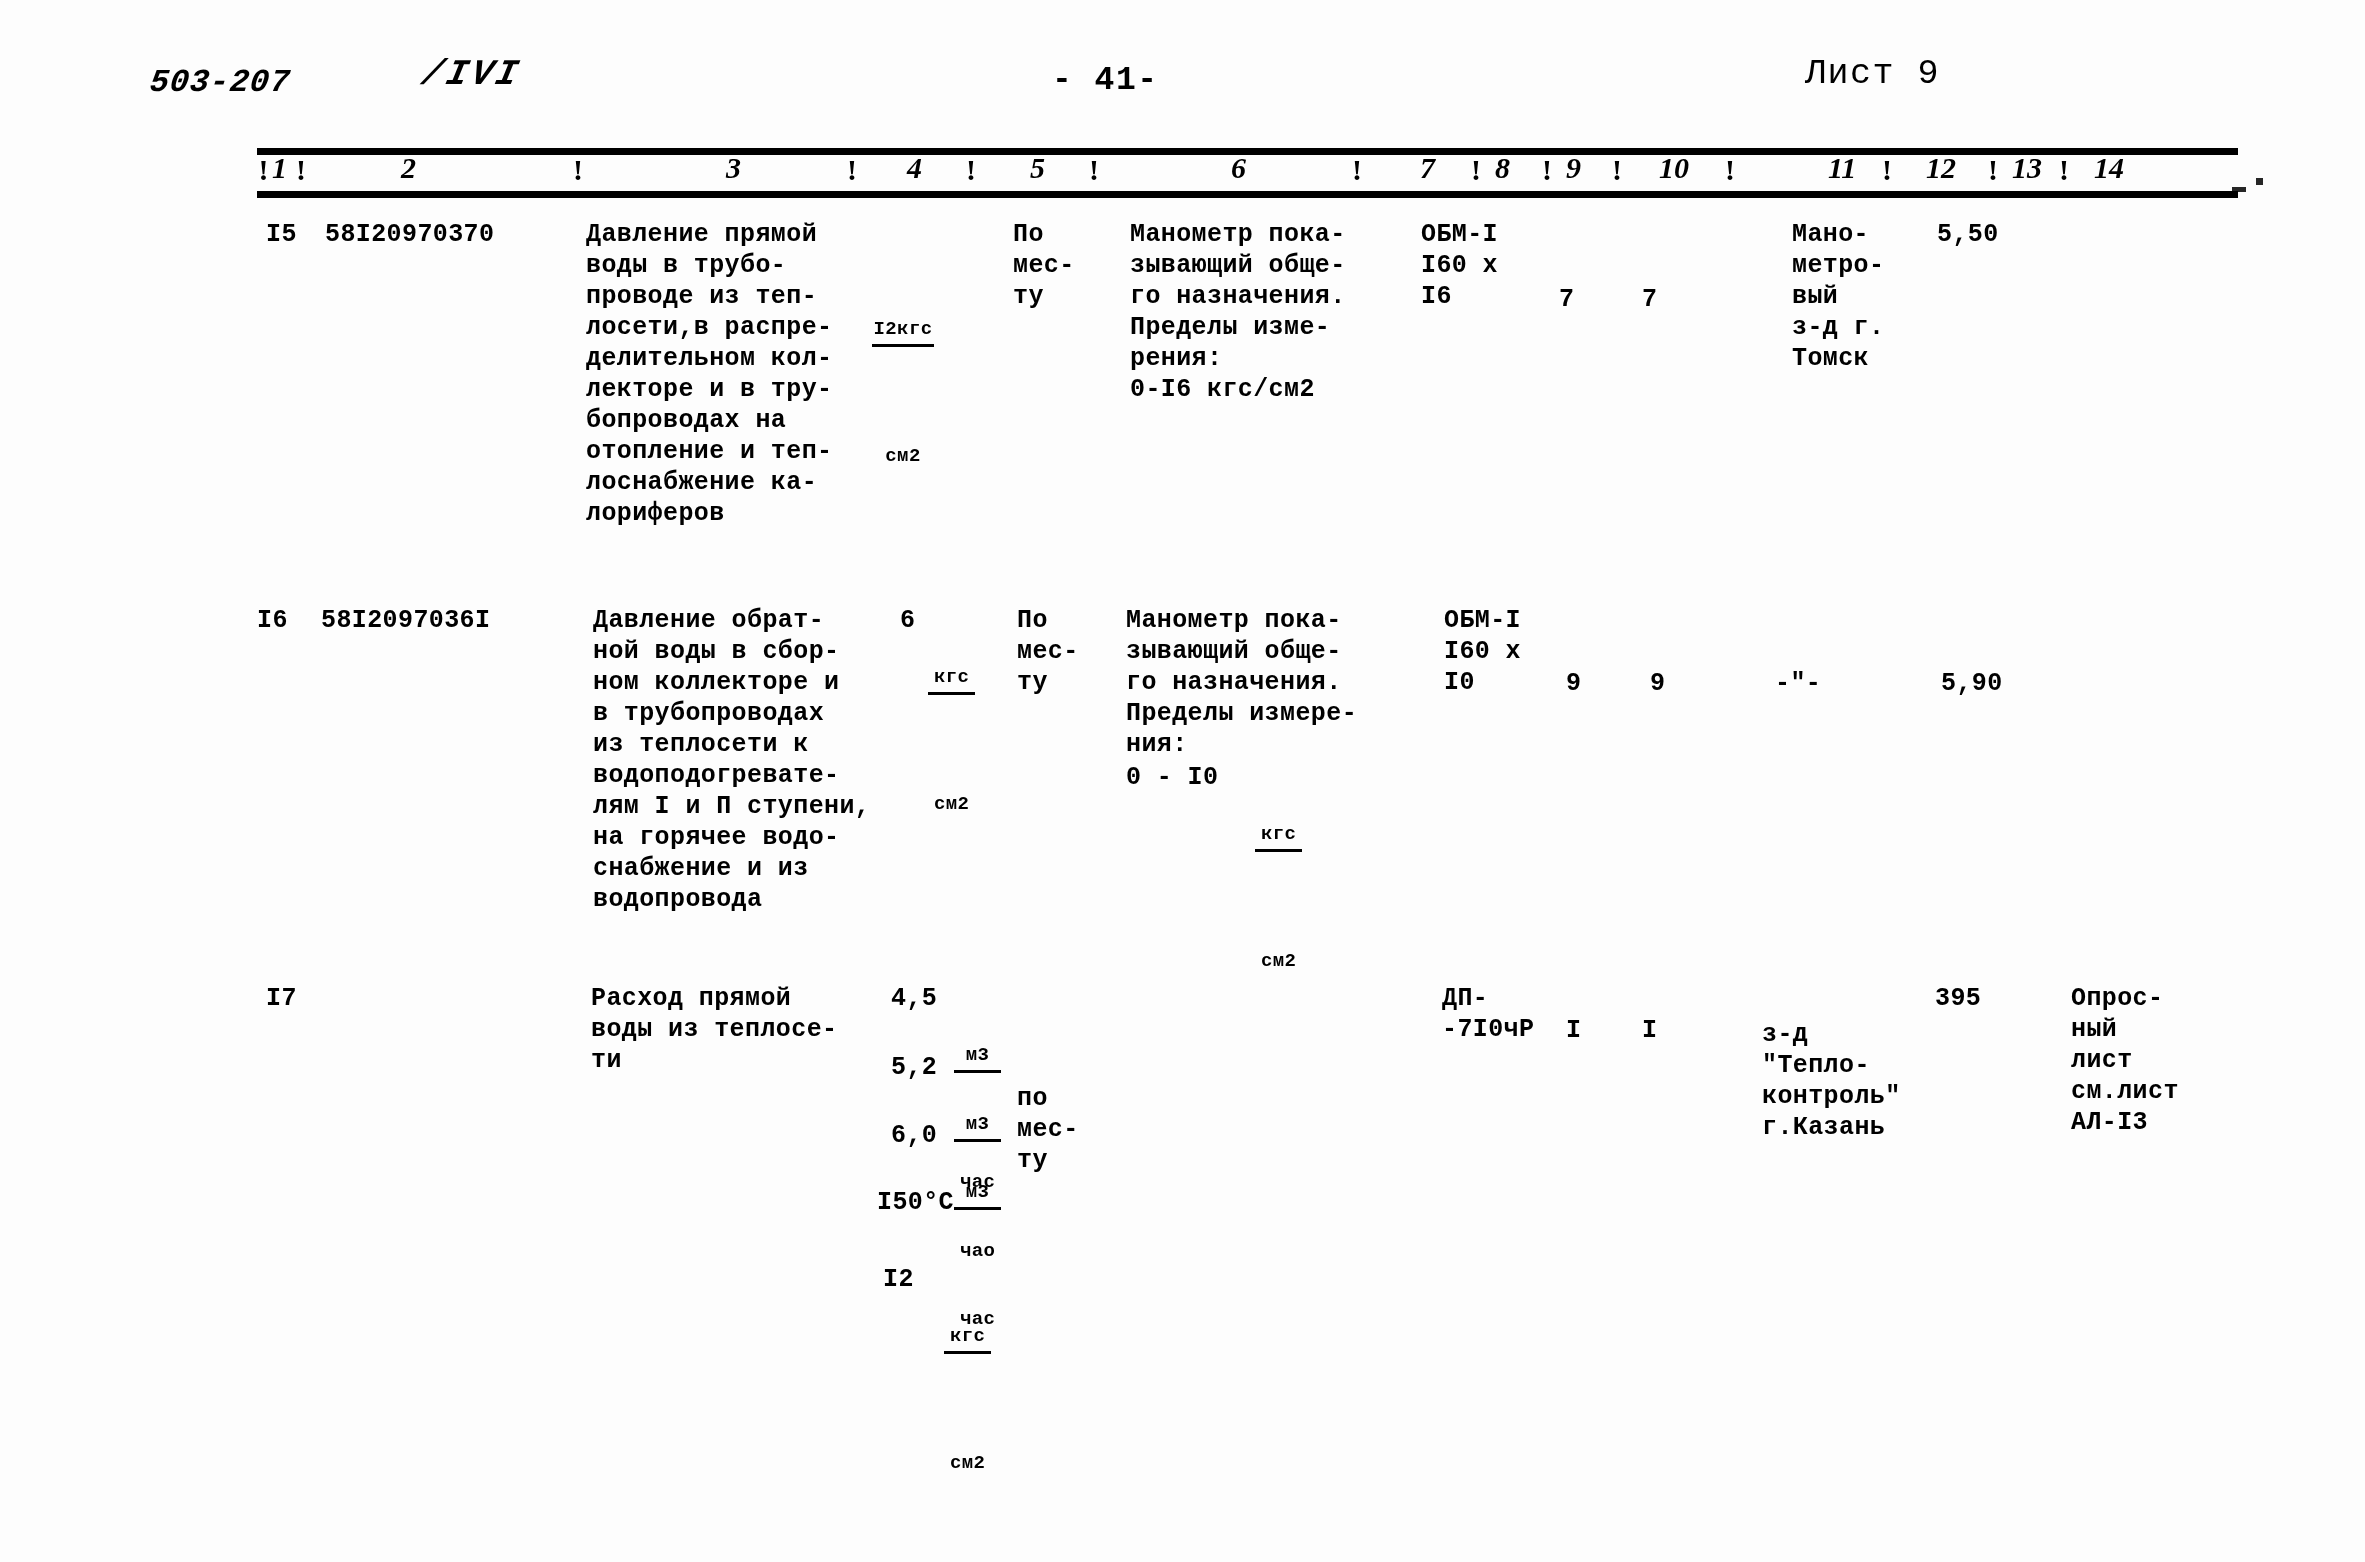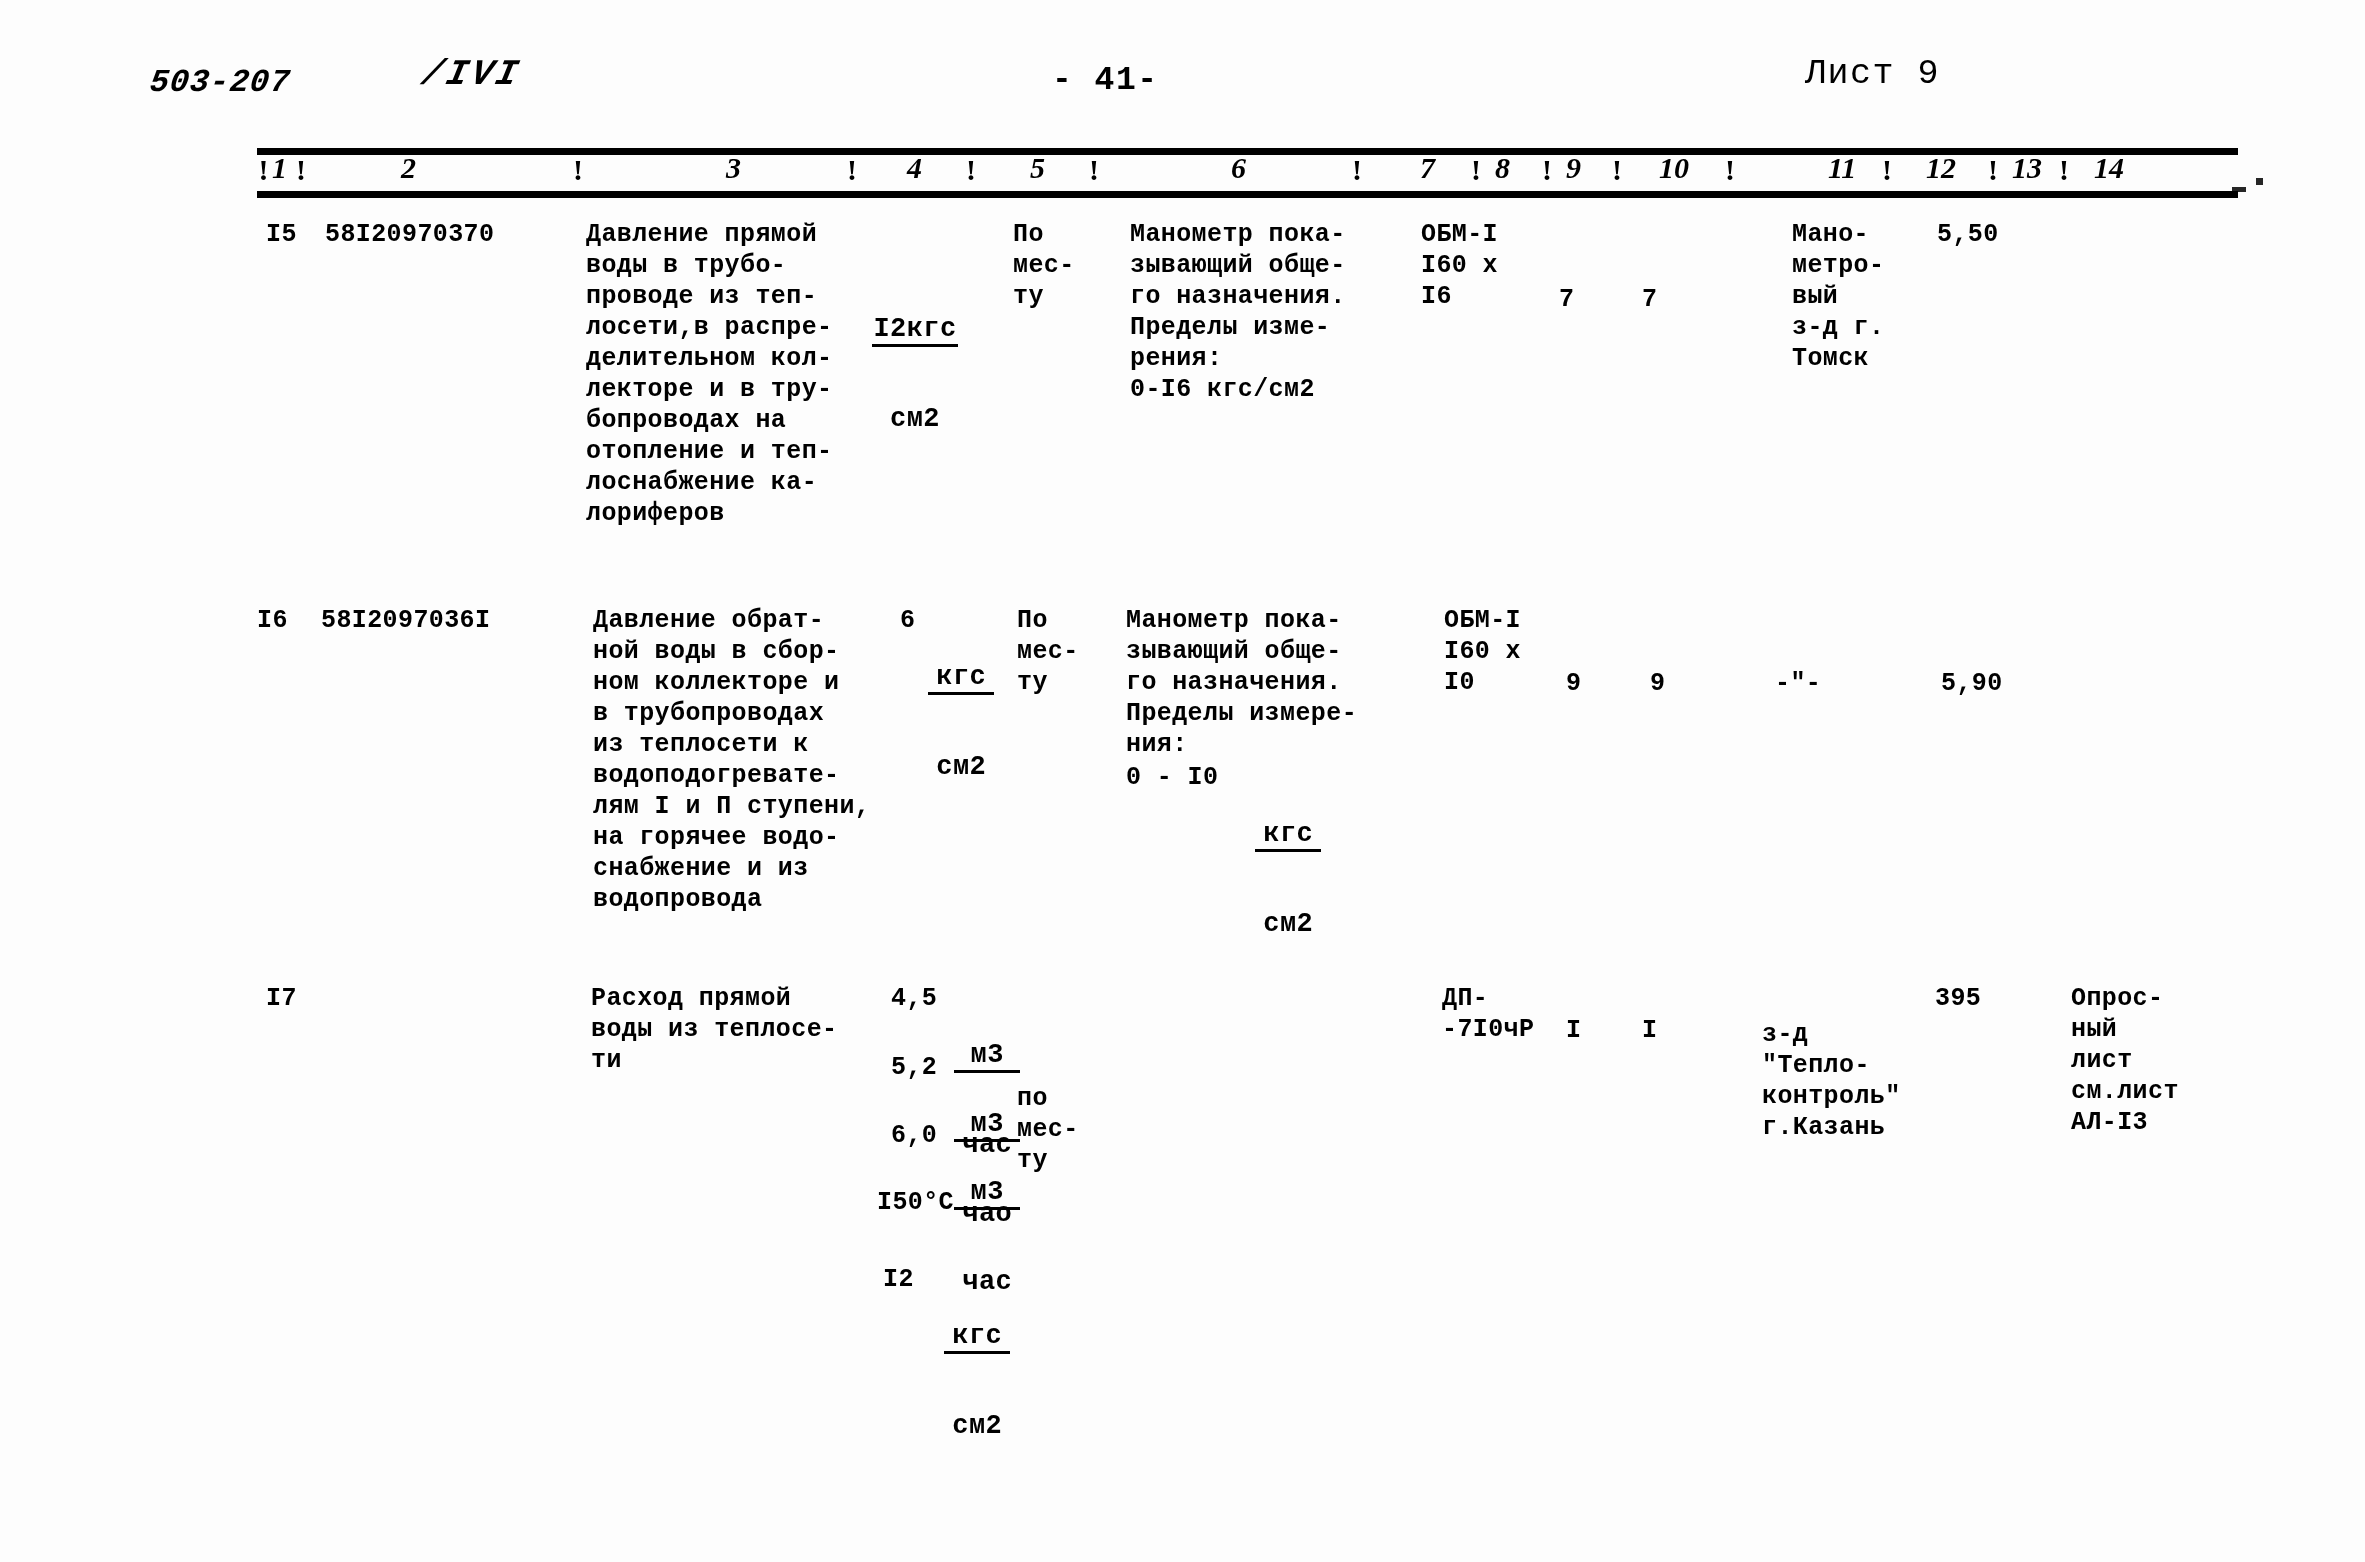--- a/index.html
+++ b/index.html
@@ -99,36 +99,37 @@
     font-weight: bold;
     line-height: 31px;
     white-space: pre;
     letter-spacing: 0.4px;
   }
 
   
   .frac {
     position: absolute;
     font-family: "Liberation Mono", "DejaVu Sans Mono", monospace;
-    font-size: 27px;
+    font-size: 19px;
     font-weight: bold;
     line-height: 29px;
     white-space: pre;
     letter-spacing: 0.4px;
   }
   .frac .num {
     display: block;
     border-bottom: 3px solid #000;
     text-align: center;
     padding: 0 1.5px;
   }
   .frac .den {
     display: block;
     text-align: center;
     padding: 0 1.5px;
+    margin-top: 37px;
   }
 
   
   .edge-smudge {
     position: absolute;
     background: #000;
     opacity: 0.85;
   }
 </style>
 </head>

